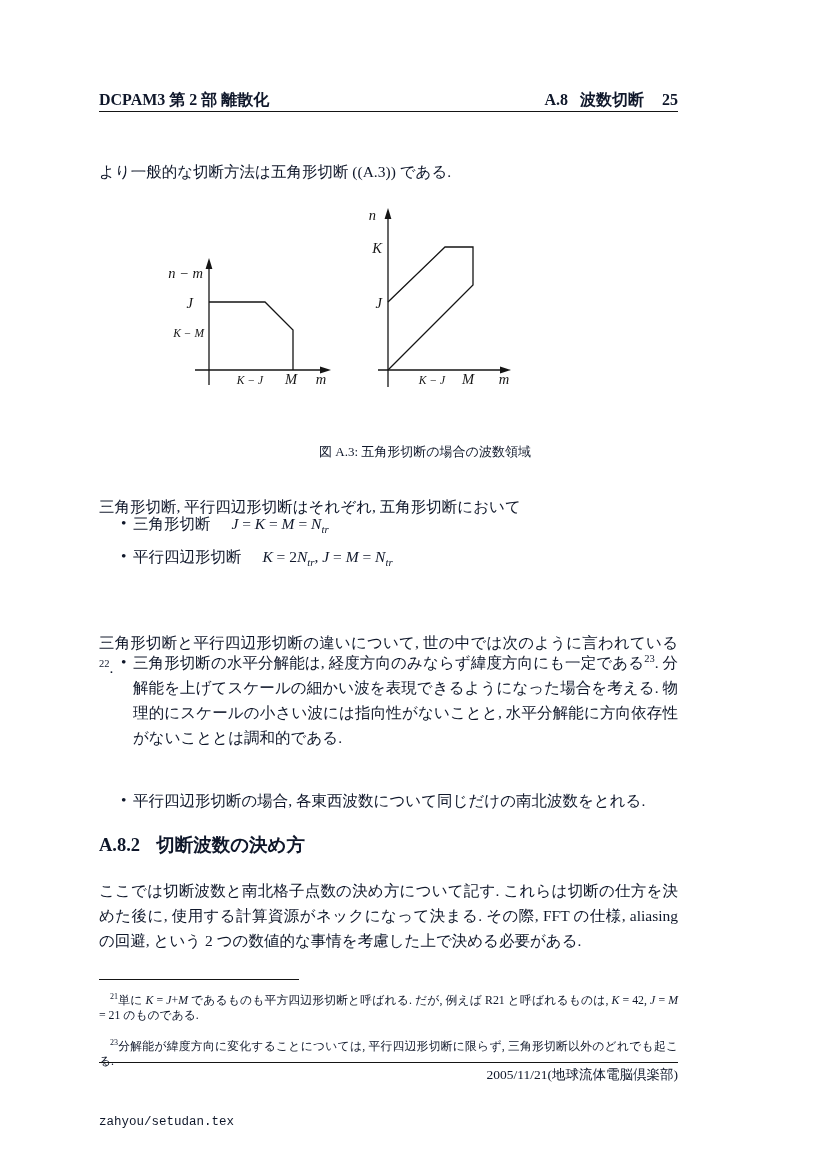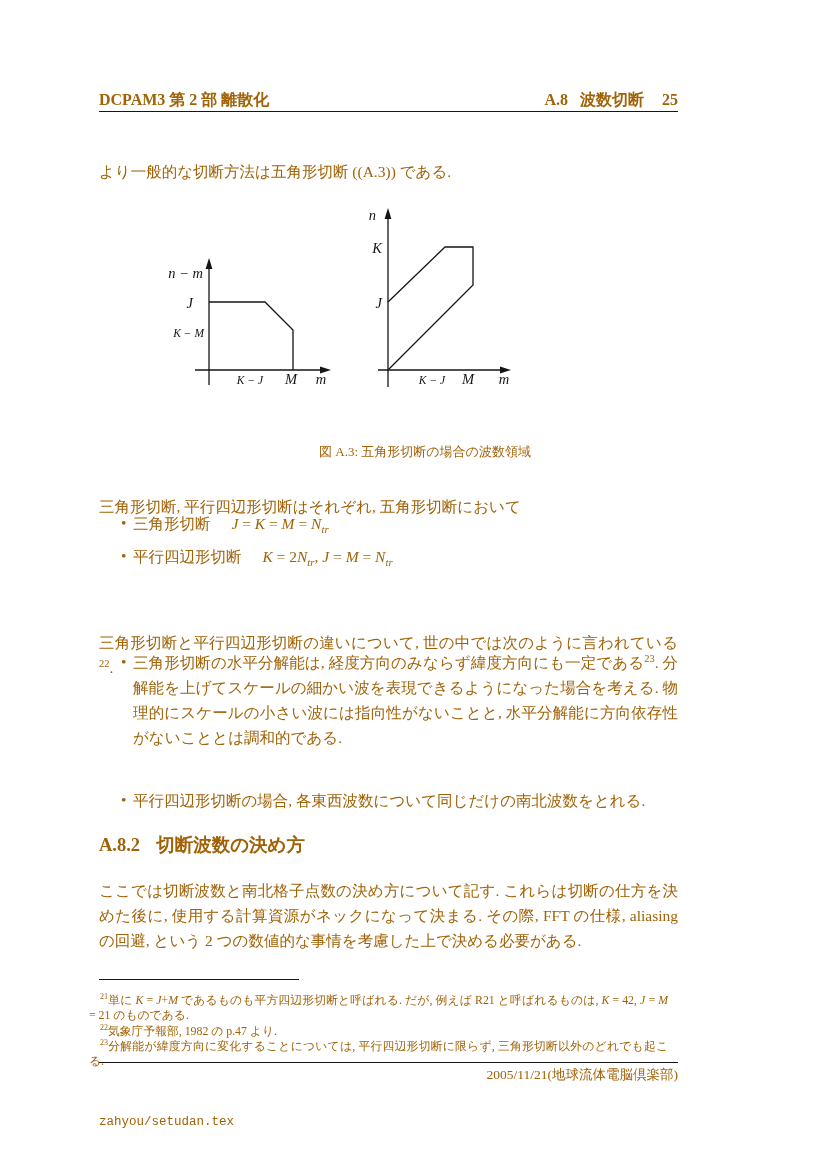--- a/index.html
+++ b/index.html
@@ -1,18 +1,18 @@
 <!DOCTYPE html>
 <html><head>
 <meta charset="utf-8">
 <style>
   html,body{margin:0;padding:0;background:#ffffff;}
   .page{
     position:relative;width:826px;height:1169px;background:#ffffff;
-    font-family:"Liberation Serif","DejaVu Serif",serif;color:#a16207;
+    font-family:"Liberation Serif","DejaVu Serif",serif;color:#0f172a;
     overflow:hidden;
   }
   .abs{position:absolute;}
   
   .hdr-left{left:99px;top:90px;font-weight:bold;font-size:16px;line-height:20px;}
   .hdr-right{right:148px;top:90px;font-weight:bold;font-size:16px;line-height:20px;text-align:left;}
   .hdr-right .sec-name{margin-left:12px;}
   .hdr-right .pgnum{margin-left:18px;}
   .hdr-rule{left:99px;top:111px;width:579px;border-top:1px solid #151515;height:0;}
   
@@ -33,21 +33,21 @@
   .opinion-2{top:788px;}
   .heading{left:99px;top:826px;font-size:18.5px;font-weight:bold;line-height:24px;margin-top:7px;}
   .heading .h-title{margin-left:16px;}
   .para-sect{top:862px;}
   
   .math i{font-style:italic;}
   sub{font-size:70%;line-height:0;}
   sup{font-size:68%;line-height:0;vertical-align:super;}
   
   .fn-rule{left:99px;top:979px;width:200px;border-top:1px solid #151515;height:0;}
-  .footnote{left:89px;width:579px;font-size:11.8px;line-height:15.2px;text-align:justify;text-indent:11px;}
+  .footnote{left:99px;width:579px;font-size:11.8px;line-height:15.2px;text-align:justify;text-indent:11px;}
   .fn-1{top:981px;}
   .fn-2{top:1012px;}
   .fn-3{top:1027px;}
   
   .ftr-rule{left:99px;top:1062px;width:579px;border-top:1px solid #151515;height:0;}
   .ftr-left{left:99px;top:1066px;font-family:"Liberation Mono","DejaVu Sans Mono",monospace;font-size:12.5px;line-height:18px;margin-top:47px;}
   .ftr-right{right:148px;top:1066px;font-size:13.5px;line-height:18px;}
   
   .fig-svg{left:140px;top:198px;}
   .fig-svg text{fill:#151515;font-family:"Liberation Serif","DejaVu Serif",serif;font-style:italic;}
@@ -128,20 +128,19 @@
   </div>
 
   <div class="abs heading">
     <span>A.8.2</span><span class="h-title">切断波数の決め方</span>
   </div>
 
   <p class="abs body-txt para-sect">ここでは切断波数と南北格子点数の決め方について記す. これらは切断の仕方を決めた後に, 使用する計算資源がネックになって決まる. その際, FFT の仕様, aliasing の回避, という 2 つの数値的な事情を考慮した上で決める必要がある.</p>
 
   <div class="abs fn-rule"></div>
   <p class="abs footnote fn-1"><sup>21</sup><span>単に <span class="math"><i>K</i> = <i>J</i>+<i>M</i></span> であるものも平方四辺形切断と呼ばれる. だが, 例えば R21 と呼ばれるものは, <span class="math"><i>K</i> = 42, <i>J</i> = <i>M</i> = 21</span> のものである.</span></p>
-  <p class="abs footnote fn-2"><sup>22</sup><span>気象庁予報部, 1982 の p.47 より.</span></p>
   <p class="abs footnote fn-3"><sup>23</sup><span>分解能が緯度方向に変化することについては, 平行四辺形切断に限らず, 三角形切断以外のどれでも起こる.</span></p>
 
   <div class="abs ftr-rule"></div>
   <div class="abs ftr-left">zahyou/setudan.tex</div>
   <div class="abs ftr-right">2005/11/21(地球流体電脳倶楽部)</div>
 
 </div>
 
 </body></html>

